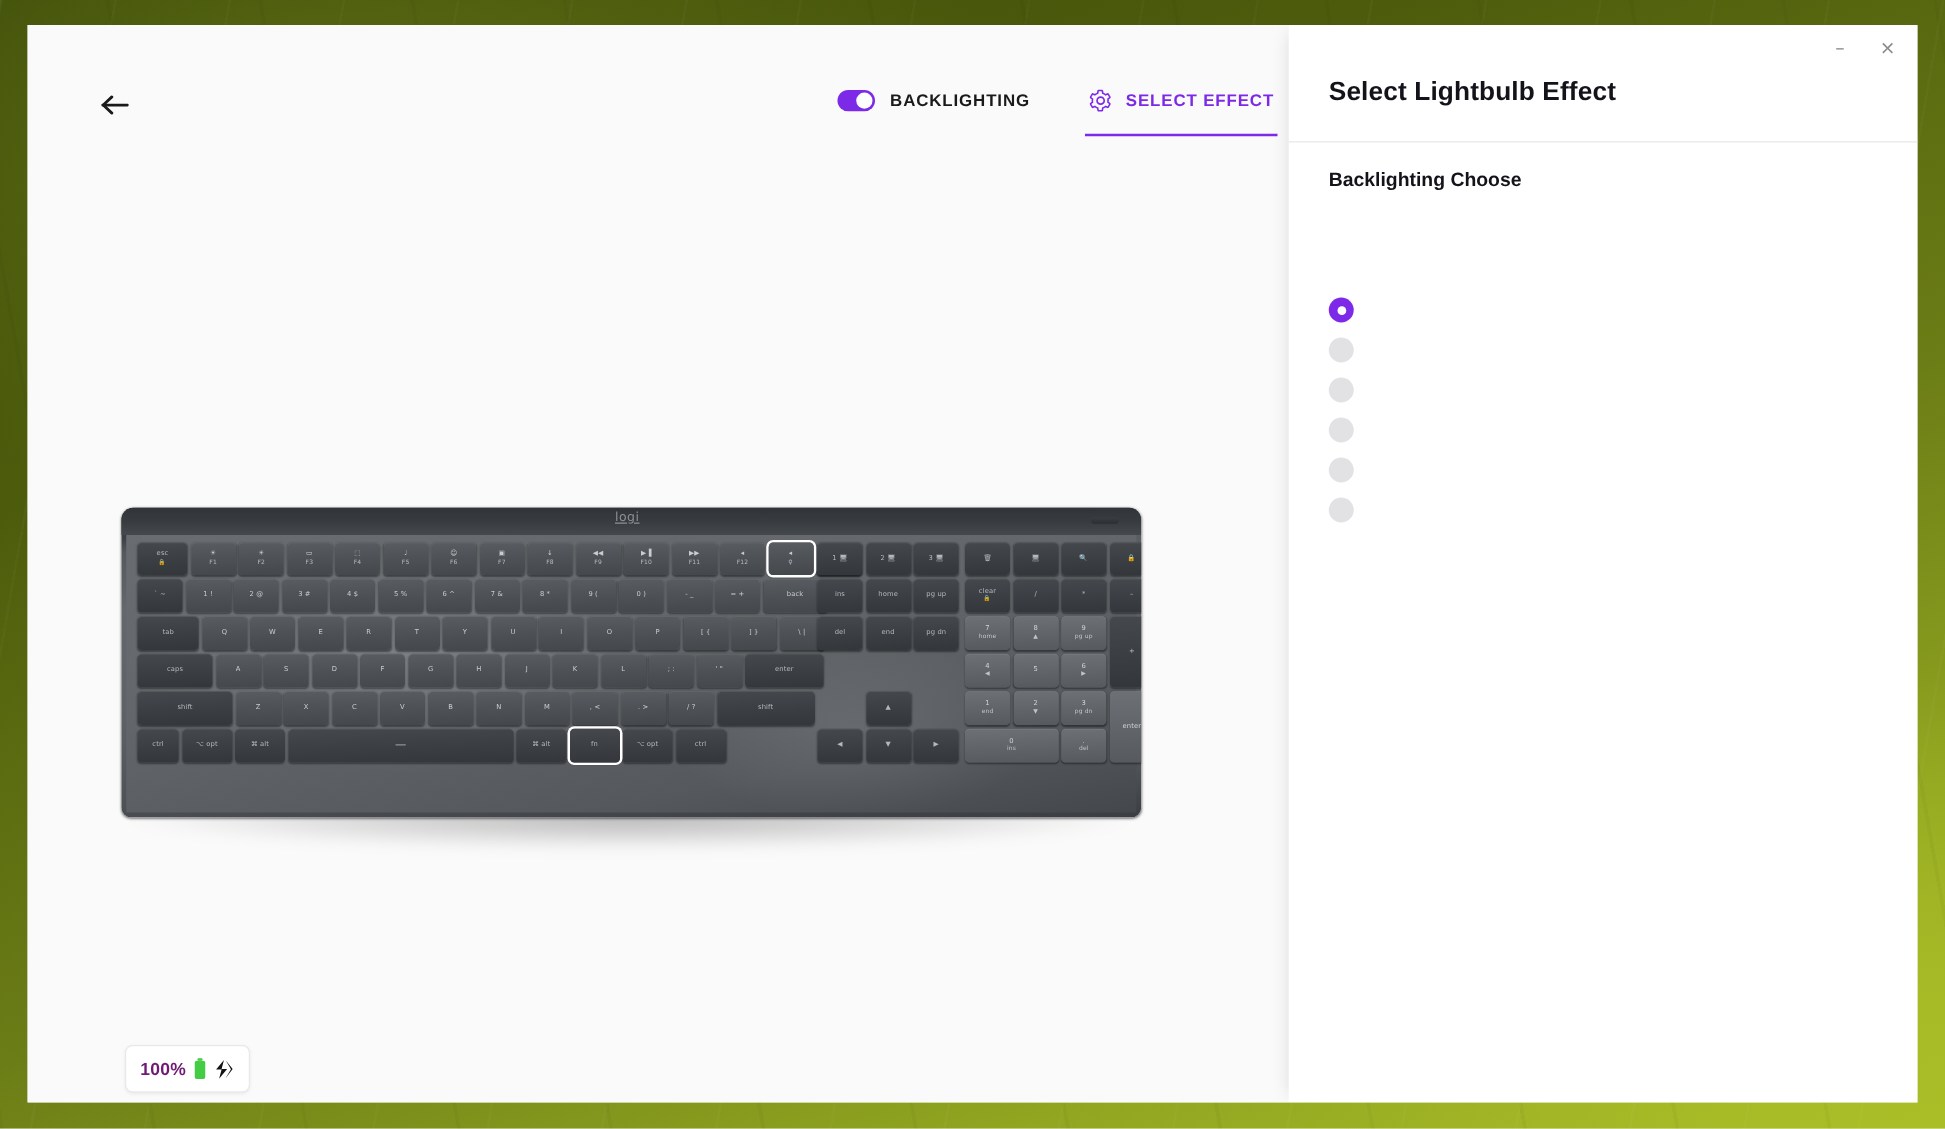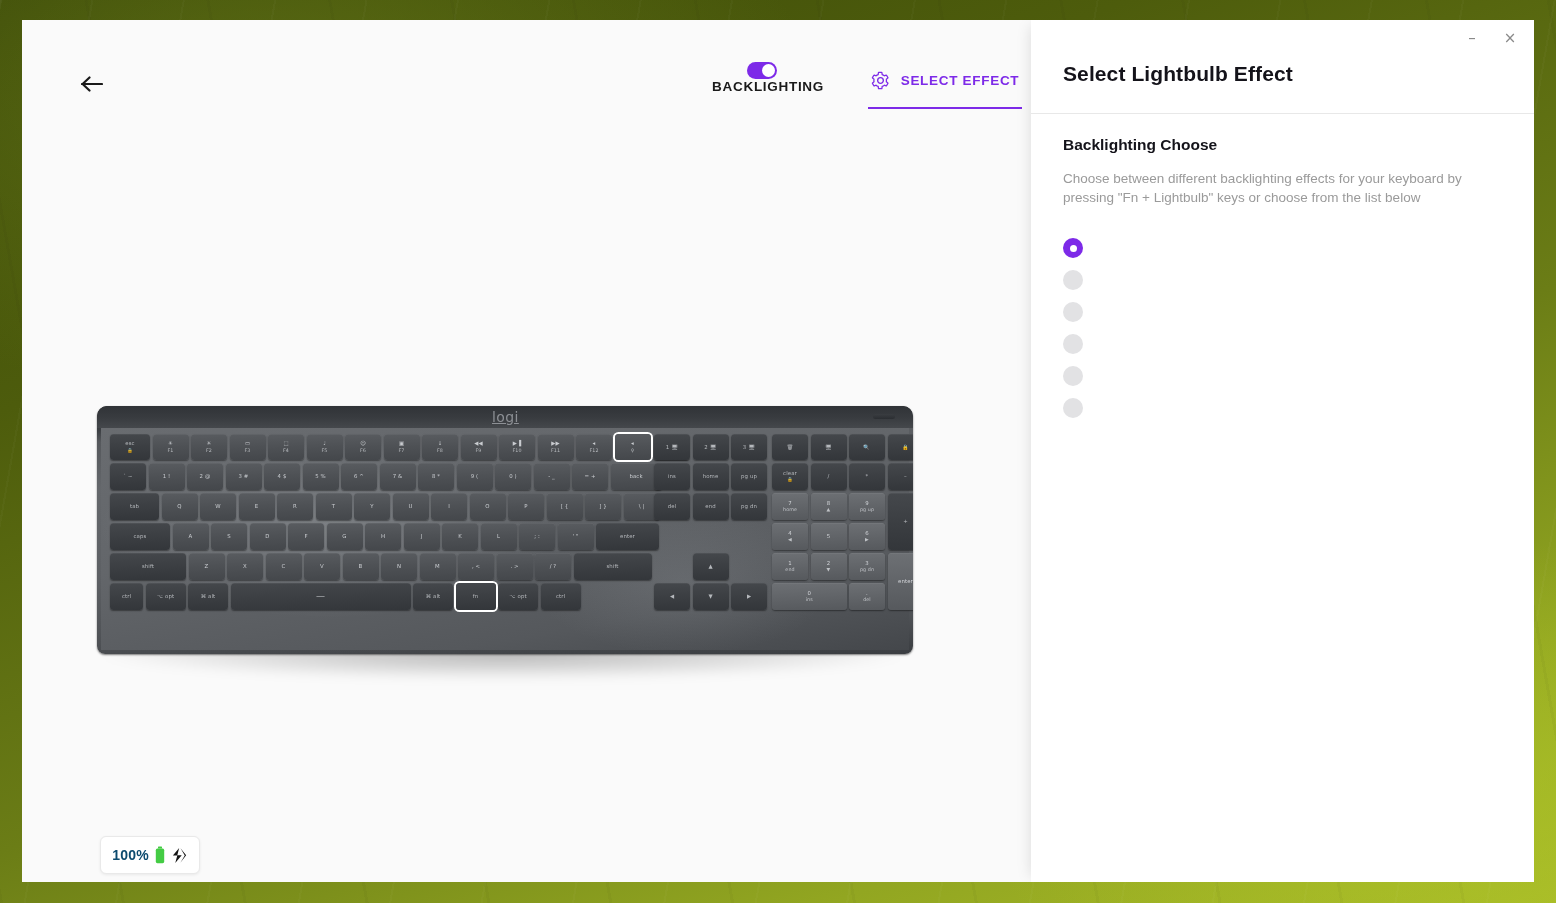--- a/index.html
+++ b/index.html
@@ -66,21 +66,20 @@
     height: 48px;
     display: flex;
     align-items: flex-start;
   }
 
   .ctl-group {
     display: flex;
     align-items: center;
     height: 36px;
     cursor: pointer;
-    flex-direction: column;
   }
 
   .toggle-switch {
     width: 30px; height: 17px;
     border-radius: 9px;
     background: #7d2ae8;
     position: relative;
     flex: none;
     margin-right: 12px;
   }
@@ -146,21 +145,21 @@
   }
   #kb-bezel-top {
     position: absolute;
     left: 0; top: 0; width: 816px; height: 22px;
     background: linear-gradient(180deg, #303337 0%, #393c40 55%, #45484c 100%);
     border-radius: 9px 9px 0 0;
   }
   #kb-logo {
     position: absolute;
     left: 395px; top: 3px;
-    font-size: 14px;
+    font-size: 10px;
     color: #8d9095;
     letter-spacing: 0.4px;
     font-family: "DejaVu Sans", sans-serif;
     text-decoration: underline;
   }
   #kb-speaker-grill {
     position: absolute;
     right: 18px; top: 8px;
     width: 22px; height: 5px;
     border-radius: 3px;
@@ -227,21 +226,21 @@
     box-shadow: 0 1px 3px rgba(0,0,0,0.07);
     display: flex;
     align-items: center;
     justify-content: center;
     gap: 6px;
     cursor: pointer;
   }
   #battery-percent {
     font-size: 14px;
     font-weight: bold;
-    color: #0c4a6e;
+    color: #701a75;
     letter-spacing: 0.2px;
   }
 
   
   #side-panel {
     position: relative;
     width: 503px;
     height: 862px;
     background: #ffffff;
     flex: none;
@@ -509,21 +508,20 @@
     <div id="side-panel">
 
       <div id="panel-window-controls">
         <div class="win-btn">–</div>
         <div class="win-btn">×</div>
       </div>
 
       <div id="panel-title">Select Lightbulb Effect</div>
       <div id="panel-divider"></div>
       <div id="panel-section-title">Backlighting Choose</div>
-      <div id="panel-description">Choose between different backlighting effects for your keyboard by pressing "Fn + Lightbulb" keys or choose from the list below</div>
 
       <div id="effects-list">
           <div class="effect-option selected">
             <span class="radio"></span>
             <span class="effect-label"></span>
           </div>
           <div class="effect-option">
             <span class="radio"></span>
             <span class="effect-label"></span>
           </div>

